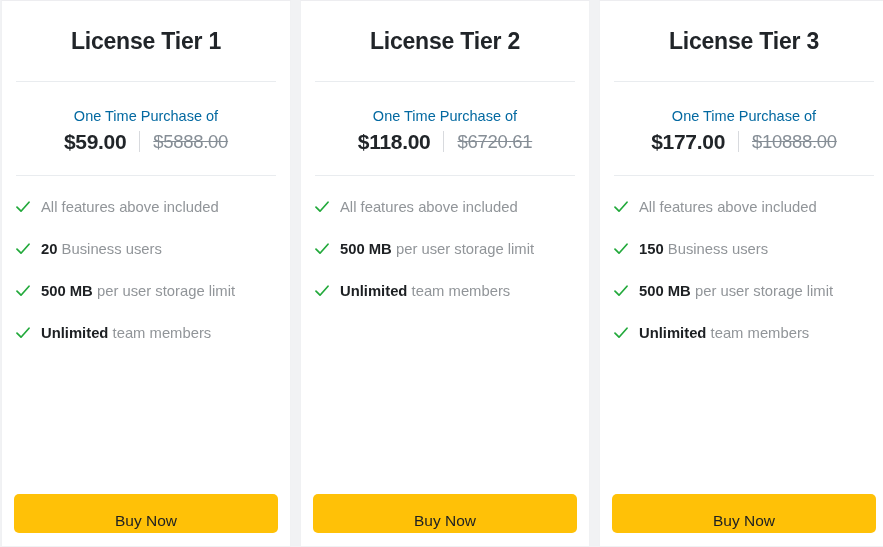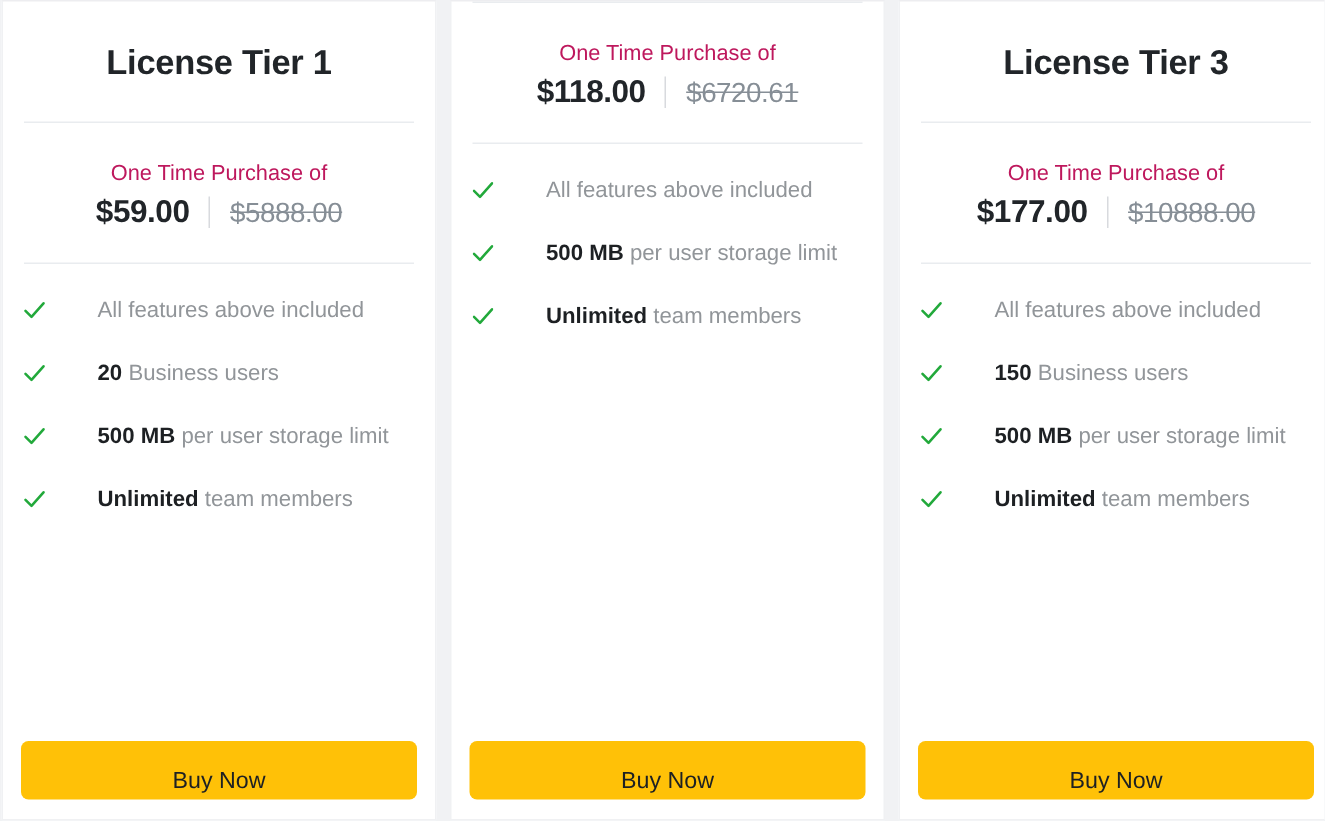--- a/index.html
+++ b/index.html
@@ -55,21 +55,21 @@
 
   
   .price-block {
     padding-top: 25px;
     padding-bottom: 21px;
     text-align: center;
   }
 
   .price-caption {
     font-size: 14.5px;
-    color: #be185d;
+    color: #0369a1;
     line-height: 1.3;
     margin-bottom: 4px;
   }
 
   .price-line {
     display: flex;
     align-items: center;
     justify-content: center;
     gap: 13px;
   }
@@ -112,21 +112,20 @@
     width: 14px;
     height: 18px;
     display: block;
     margin-top: 2px;
   }
 
   .feature-text {
     font-size: 14.8px;
     line-height: 1.55;
     color: #919599;
-    margin-left: 24px;
   }
 
   .feature-text b {
     color: #1d2023;
     font-weight: bold;
   }
 
   .spacer { flex: 1 1 auto; }
 
   
@@ -196,20 +195,21 @@
       </ul>
 
     <div class="spacer"></div>
 
     <div class="buy-wrap">
       <button class="buy-button">Buy Now</button>
     </div>
   </div>
 
   <div class="tier-card">
+    <div class="card-title">License Tier 2</div>
     <div class="divider"></div>
 
     <div class="price-block">
       <div class="price-caption">One Time Purchase of</div>
       <div class="price-line">
         <span class="price-current">$118.00</span>
         <span class="price-sep"></span>
         <span class="price-old">$6720.61</span>
       </div>
     </div>

